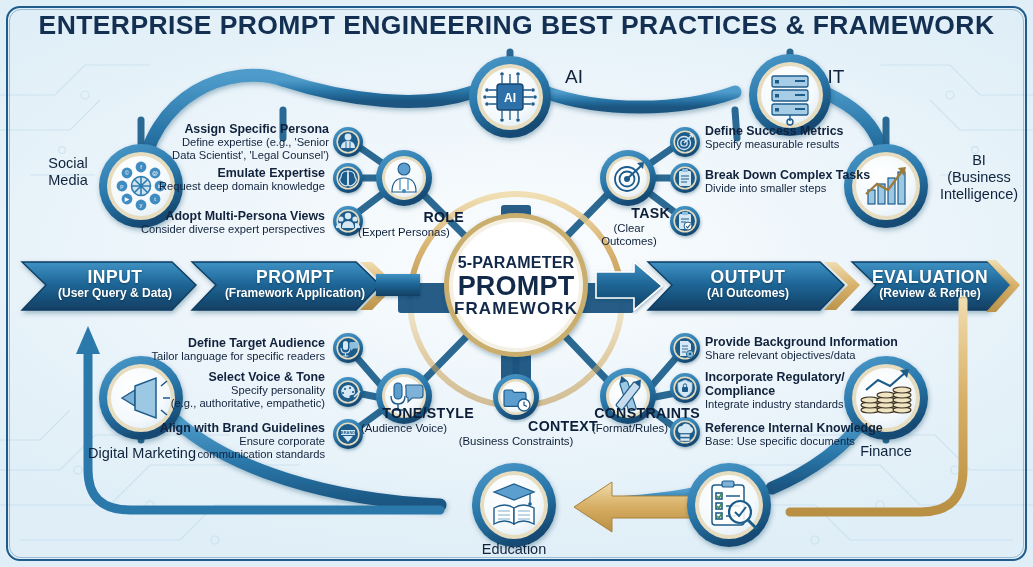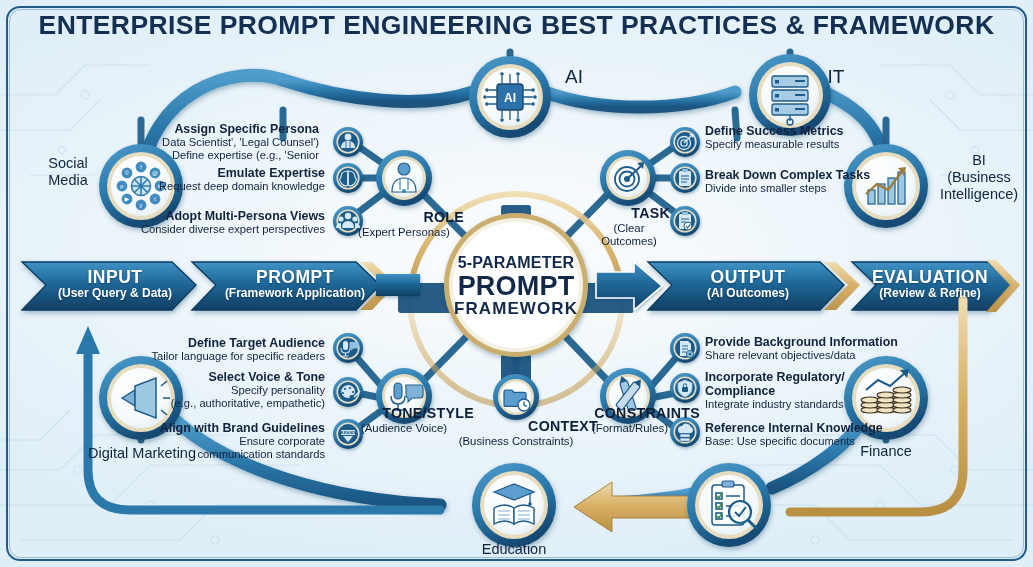--- a/index.html
+++ b/index.html
@@ -637,24 +637,24 @@
   </div>
   <div class="node-label" style="left:434px; top:419px; width:164px;">
     <span class="nl">CONTEXT</span>
     <span class="ns">(Business Constraints)</span>
   </div>
   <div class="node-label" style="left:560px; top:406px; width:140px;">
     <span class="nl">CONSTRAINTS</span>
     <span class="ns">(Format/Rules)</span>
   </div>
 
-  <div class="bullet-txt ta-right" style="left:104px; top:122px; width:215px;">
+  <div class="bullet-txt ta-right" style="left:114px; top:122px; width:215px;">
     <span class="bt">Assign Specific Persona</span>
+    <span class="bs">Define expertise (e.g., 'Senior</span>
     <span class="bs">Data Scientist', 'Legal Counsel')</span>
-    <span class="bs">Define expertise (e.g., 'Senior</span>
   </div>
   <div class="bullet-txt ta-right" style="left:110px; top:166px; width:215px;">
     <span class="bt">Emulate Expertise</span>
     <span class="bs">Request deep domain knowledge</span>
   </div>
   <div class="bullet-txt ta-right" style="left:104px; top:209px; width:221px;">
     <span class="bt">Adopt Multi-Persona Views</span>
     <span class="bs">Consider diverse expert perspectives</span>
   </div>
 

